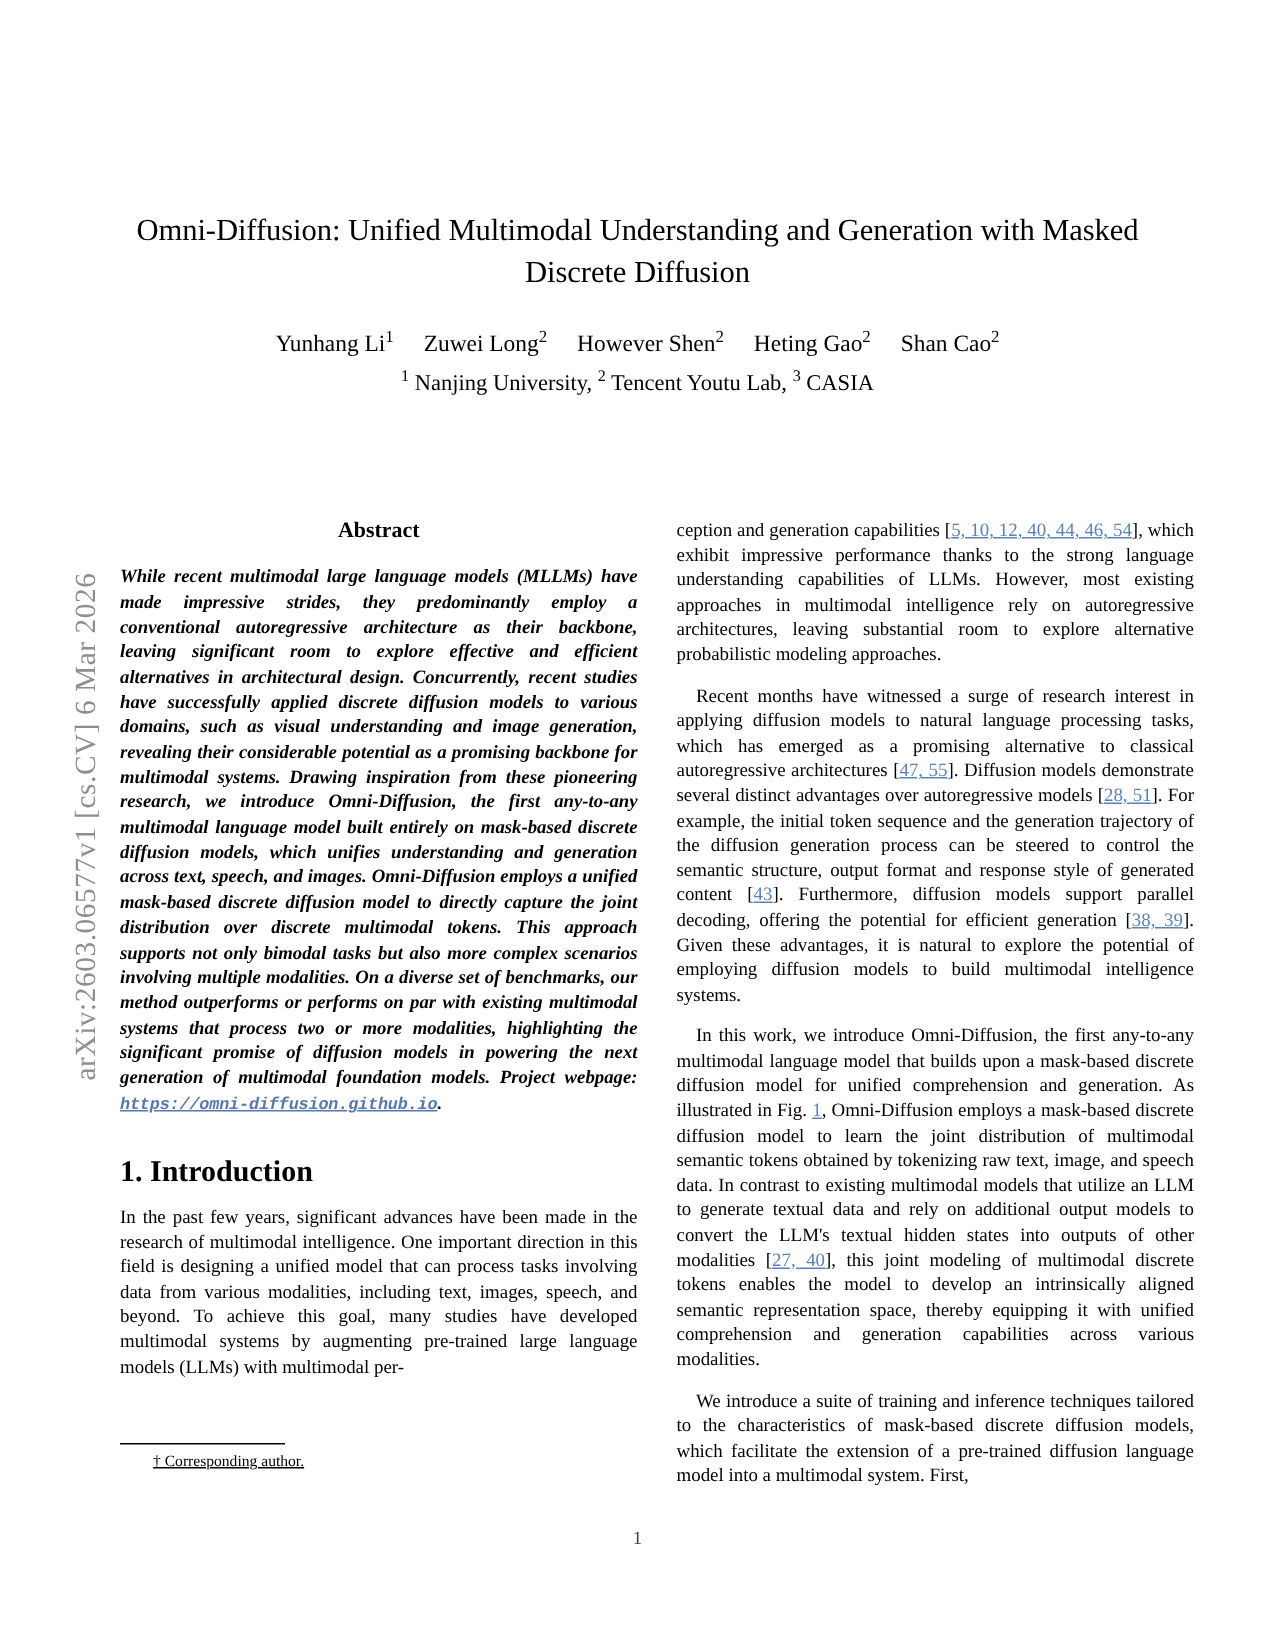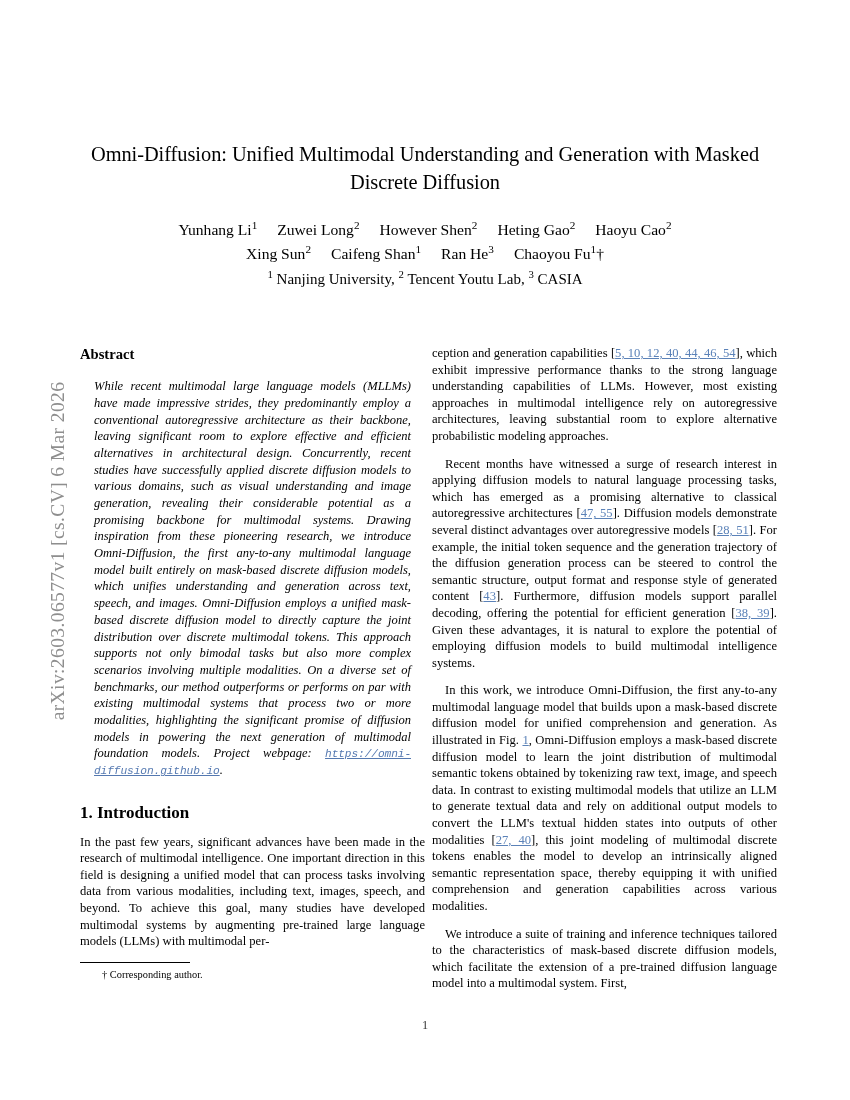--- a/index.html
+++ b/index.html
@@ -94,41 +94,42 @@
   
   .col {
     position: absolute;
     top: 345px;
     width: 345px;
     font-size: 12.6px;
     line-height: 1.318;
     text-align: justify;
   }
   .col-left  { left: 80px; }
-  .col-right { left: 432px; font-family: Liberation Serif, serif; }
+  .col-right { left: 451px; font-family: Liberation Serif, serif; }
 
   .section-head {
-    font-size: 17px;
+    font-size: 20px;
     font-weight: bold;
     margin: 0 0 9px 0;
     text-align: left;
   }
   .abstract-head {
     font-size: 14.6px;
     font-weight: bold;
-    text-align: left;
+    text-align: center;
     margin: 0 0 12px 0;
   }
   .abstract-body {
     font-style: italic;
     font-size: 12.5px;
     line-height: 1.335;
     text-align: justify;
-    margin: 14px;
+    margin: 0;
     hyphens: manual;
+    font-weight: bold;
   }
   .abstract-body .url {
     font-family: "Liberation Mono", "DejaVu Sans Mono", monospace;
     font-style: italic;
     font-size: 11.2px;
     color: #5478b0;
     letter-spacing: -0.1px;
   }
   p.para {
     margin: 0;
@@ -154,20 +155,21 @@
   .footnote-rule {
     width: 110px;
     height: 0;
     border-top: 0.8px solid #000;
     margin: 0 0 5px 0;
   }
   .footnote-text {
     font-size: 10.4px;
     padding-left: 22px;
     line-height: 1.3;
+    text-decoration: underline;
   }
 
   
   .page-number {
     position: absolute;
     left: 0;
     top: 1018px;
     width: 850px;
     text-align: center;
     font-size: 12.4px;
@@ -182,24 +184,21 @@
   <div class="arxiv-stamp">
     <div class="stamp-text">arXiv:2603.06577v1  [cs.CV]  6 Mar 2026</div>
   </div>
 
   <div class="title-block">
     <h1 class="paper-title">Omni-Diffusion: Unified Multimodal Understanding and Generation with Masked Discrete Diffusion</h1>
   </div>
 
   <div class="authors-block">
     <div class="author-line">
-      <span><span>Yunhang Li</span><sup>1</sup></span><span class="gap"></span><span><span>Zuwei Long</span><sup>2</sup></span><span class="gap"></span><span><span>However Shen</span><sup>2</sup></span><span class="gap"></span><span><span>Heting Gao</span><sup>2</sup></span><span class="gap"></span><span><span>Haoyu Cao</span><sup>2</sup></span>
-    </div>
-    <div class="author-line">
-      <span><span>Xing Sun</span><sup>2</sup></span><span class="gap"></span><span><span>Caifeng Shan</span><sup>1</sup></span><span class="gap"></span><span><span>Ran He</span><sup>3</sup></span><span class="gap"></span><span><span>Chaoyou Fu</span><sup>1</sup><span>†</span></span>
+      <span><span>Yunhang Li</span><sup>1</sup></span><span class="gap"></span><span><span>Zuwei Long</span><sup>2</sup></span><span class="gap"></span><span><span>However Shen</span><sup>2</sup></span><span class="gap"></span><span><span>Heting Gao</span><sup>2</sup></span><span class="gap"></span><span><span>Shan Cao</span><sup>2</sup></span>
     </div>
     <div class="affil-line">
       <sup>1</sup> <span>Nanjing University,</span>
       <sup>2</sup> <span>Tencent Youtu Lab,</span>
       <sup>3</sup> <span>CASIA</span>
     </div>
   </div>
 
   <div class="col col-left">
     <div class="abstract-head">Abstract</div>

